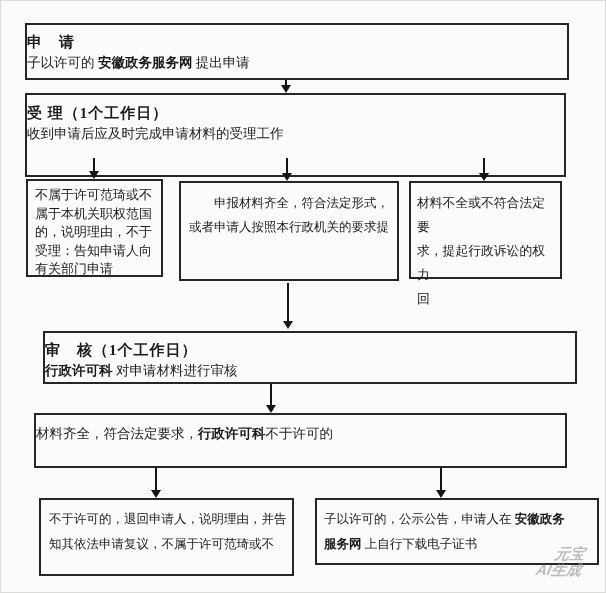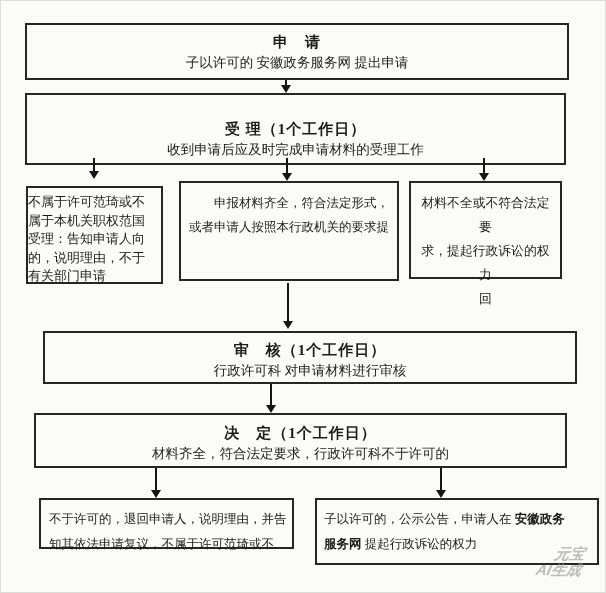--- a/index.html
+++ b/index.html
@@ -12,24 +12,24 @@
     font-family:"Liberation Serif","DejaVu Serif",serif;
     color:#1b1b1b;
     overflow:hidden;
   }
   .box{
     position:absolute;
     border:2px solid #262626;
     box-sizing:border-box;
     background:transparent;
   }
-  .center{text-align:center;}
+  .center{text-align:left;}
   .title{font-weight:bold;font-size:15px;line-height:20px;letter-spacing:1px;}
   .desc{font-size:13.5px;line-height:22px;}
-  .desc b{font-weight:normal;}
+  .desc b{font-weight:bold;}
   .smalltext{font-size:13px;}
   .line{display:block;}
   .indent2{text-indent:2em;}
   .shaft{position:absolute;width:2px;background:#151515;}
   .head{
     position:absolute;width:0;height:0;
     border-left:5px solid transparent;
     border-right:5px solid transparent;
     border-top:8px solid #151515;
   }
@@ -51,31 +51,31 @@
 
 <div class="canvas">
 
   
   <div class="box center" style="left:24px;top:22px;width:544px;height:57px;padding-top:7px;">
     <div class="title">申　请</div>
     <div class="desc"><span>子以许可的 </span><b>安徽政务服务网</b><span> 提出申请</span></div>
   </div>
 
   
-  <div class="box center" style="left:24px;top:92px;width:541px;height:72px;padding-top:24px;">
+  <div class="box center" style="left:24px;top:92px;width:541px;height:84px;padding-top:8px;">
     <div class="title">受 理（1个工作日）</div>
     <div class="desc">收到申请后应及时完成申请材料的受理工作</div>
   </div>
 
   
-  <div class="box smalltext" style="left:25px;top:178px;width:137px;height:98px;padding:5px 0;line-height:18.5px;margin-top:7px;">
+  <div class="box smalltext" style="left:25px;top:178px;width:137px;height:98px;padding:5px 7px;line-height:18.5px;">
     <span class="line">不属于许可范琦或不</span>
     <span class="line">属于本机关职权范国</span>
+    <span class="line">的，说明理由，不于</span>
     <span class="line">受理：告知申请人向</span>
-    <span class="line">的，说明理由，不于</span>
     <span class="line">有关部门申请</span>
   </div>
 
   
   <div class="box" style="left:178px;top:180px;width:220px;height:100px;padding:8px 8px;font-size:12.5px;line-height:24px;">
     <span class="line indent2">申报材料齐全，符合法定形式，</span>
     <span class="line">或者申请人按照本行政机关的要求提</span>
   </div>
 
   
@@ -86,34 +86,33 @@
   </div>
 
   
   <div class="box center" style="left:42px;top:330px;width:534px;height:53px;padding-top:7px;">
     <div class="title">审　核（1个工作日）</div>
     <div class="desc"><b>行政许可科</b><span> 对申请材料进行审核</span></div>
   </div>
 
   
   <div class="box center" style="left:33px;top:412px;width:533px;height:55px;padding-top:8px;">
-    <div class="title">决　定（1个工作日）</div>
     <div class="desc"><span>材料齐全，符合法定要求，</span><b>行政许可科</b><span>不于许可的</span></div>
   </div>
 
   
-  <div class="box" style="left:38px;top:497px;width:255px;height:51px;padding:7px 8px;font-size:12.5px;line-height:25px;white-space:nowrap;">
+  <div class="box" style="left:38px;top:497px;width:255px;height:78px;padding:7px 8px;font-size:12.5px;line-height:25px;white-space:nowrap;">
     <span class="line">不于许可的，退回申请人，说明理由，并告</span>
     <span class="line">知其依法申请复议，不属于许可范琦或不</span>
   </div>
 
   
   <div class="box" style="left:314px;top:497px;width:284px;height:67px;padding:7px 7px;font-size:12.5px;line-height:25px;white-space:nowrap;">
     <span class="line"><span>子以许可的，公示公告，申请人在 </span><b>安徽政务</b></span>
-    <span class="line"><b>服务网</b><span> 提起行政诉讼的权力</span></span>
+    <span class="line"><b>服务网</b><span> 上自行下载电子证书</span></span>
   </div>
 
   
   <div class="arrow">
     <div class="shaft" style="left:284px;top:79px;height:6px;"></div>
     <div class="head" style="left:280px;top:84px;"></div>
   </div>
   <div class="arrow">
     <div class="shaft" style="left:92px;top:157px;height:14px;"></div>
     <div class="head" style="left:88px;top:170px;"></div>

